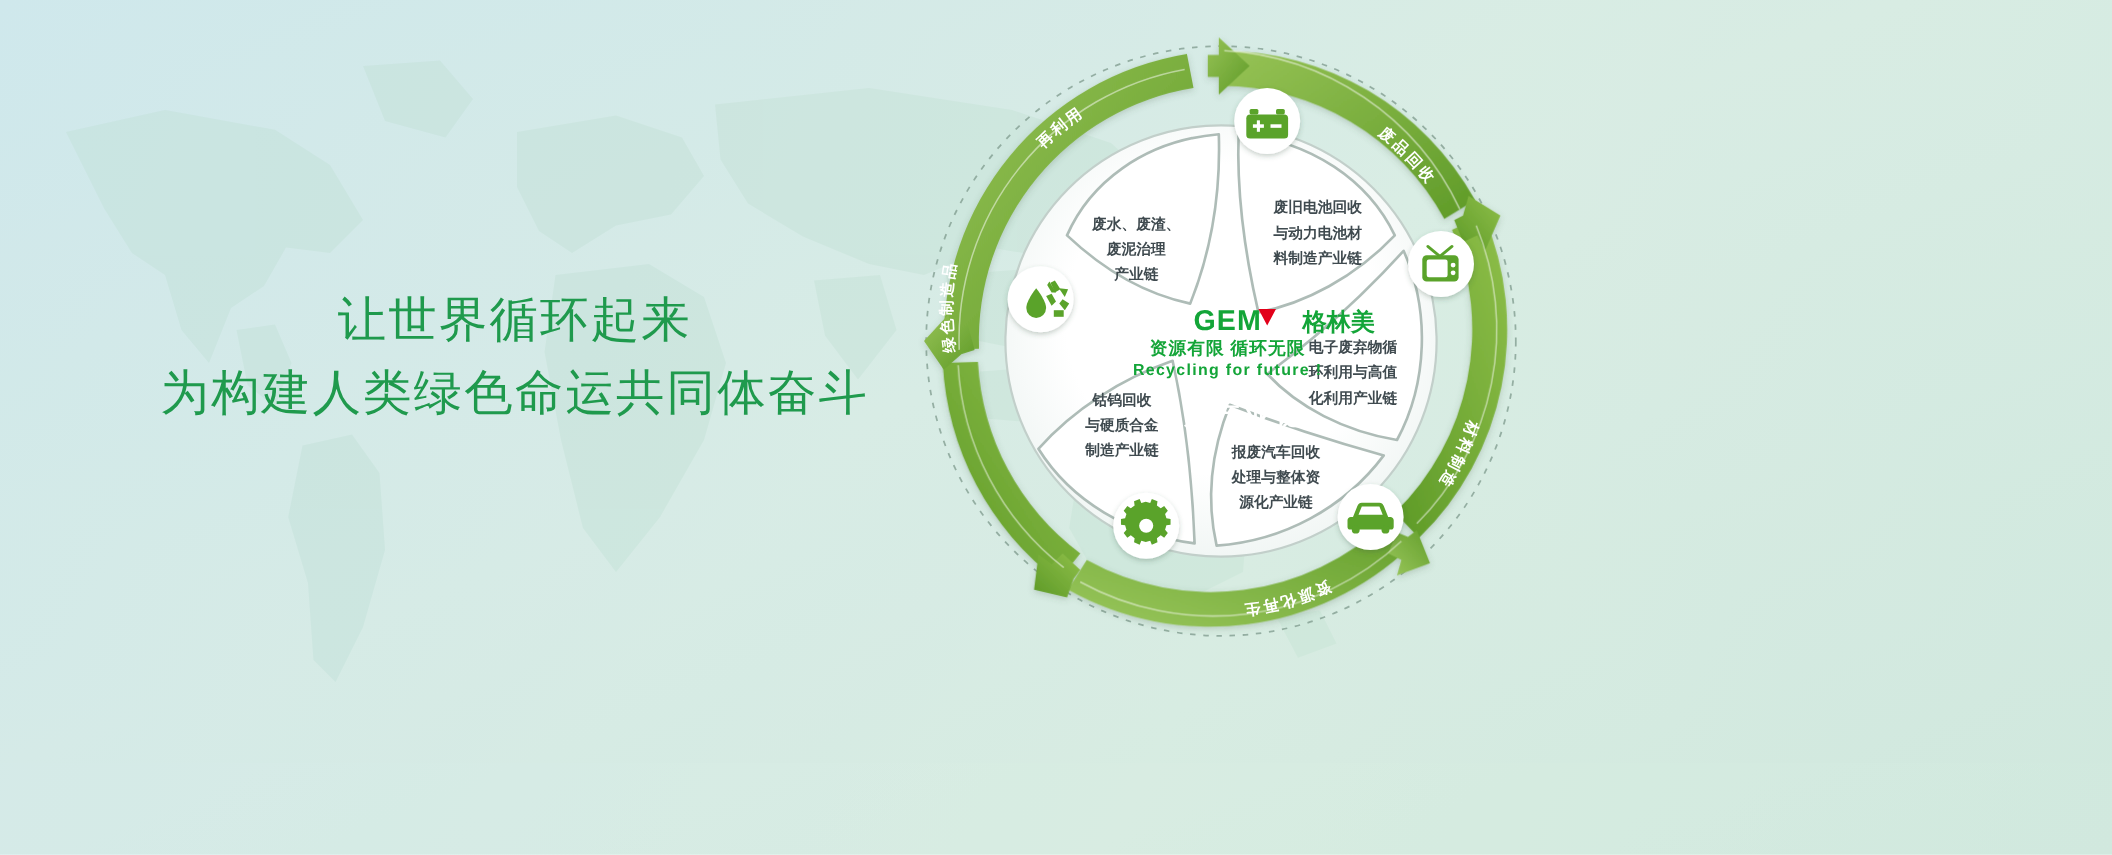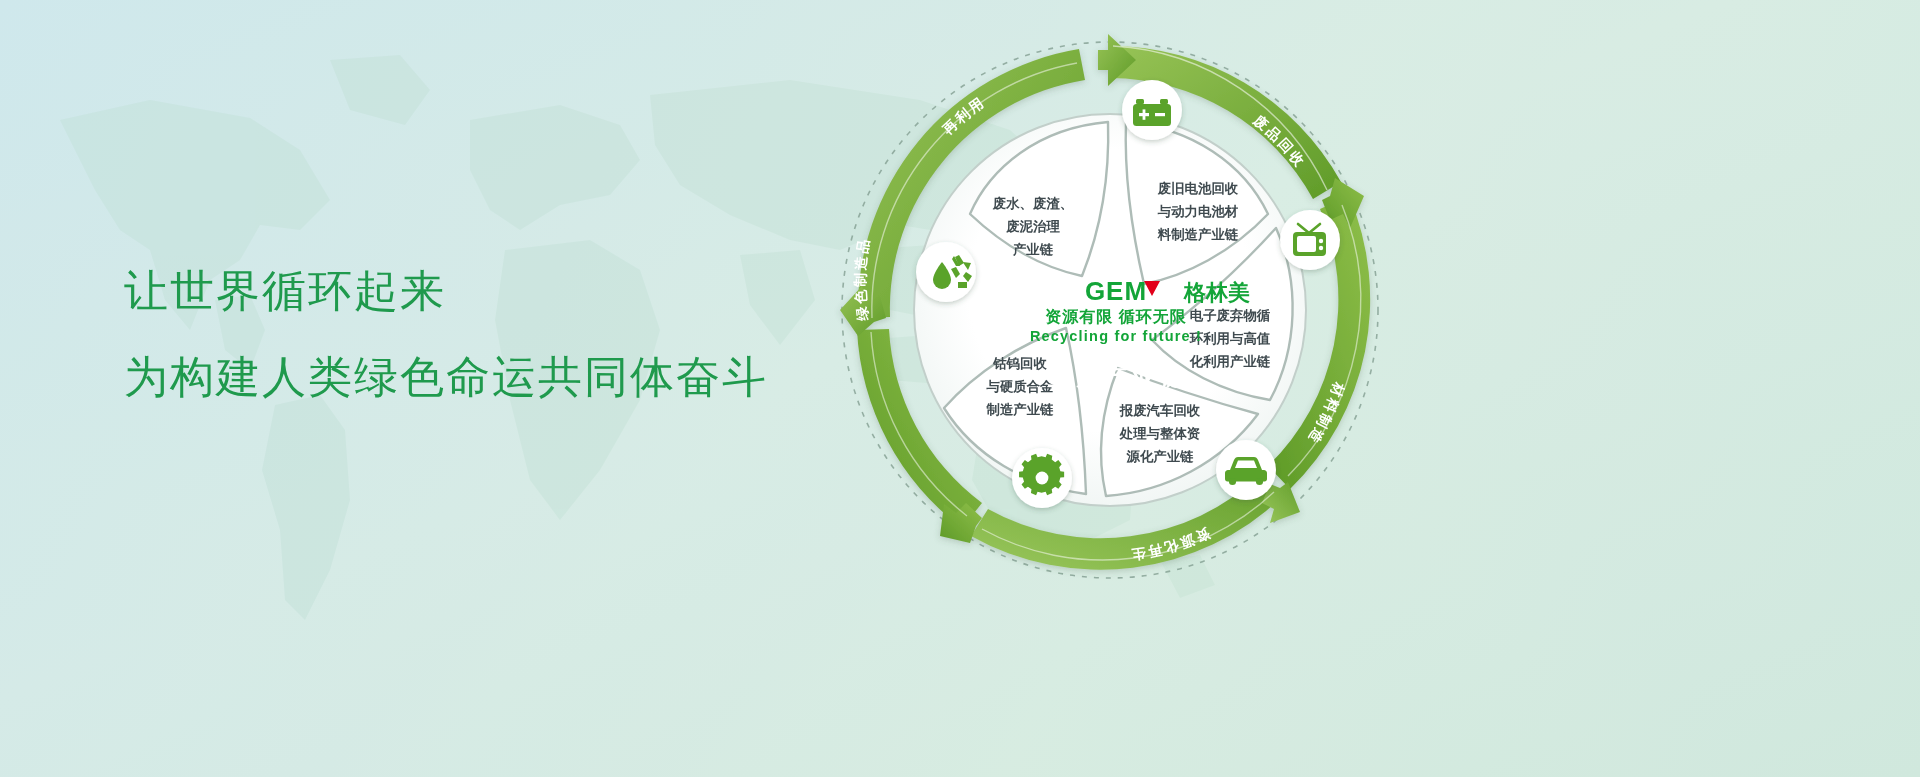--- a/index.html
+++ b/index.html
@@ -4,25 +4,25 @@
 <style>
   * { margin:0; padding:0; box-sizing:border-box; }
   html,body { width:1920px; height:777px; overflow:hidden; }
   body {
     font-family:"Liberation Sans","DejaVu Sans",sans-serif;
     background:linear-gradient(115deg,#cfe8ec 0%,#d5eae7 30%,#dcefe2 60%,#d2e9df 100%);
     position:relative;
   }
   #worldmap { position:absolute; inset:0; opacity:.5; }
   #headline {
-    position:absolute; left:124px; top:262px; width:720px;
-    color:#1f9a4d; line-height:1.30;
+    position:absolute; left:108px; top:262px; width:720px;
+    color:#1f9a4d; line-height:1.30;text-align:center;
   }
   #headline .hl-line { font-size:44px; font-weight:400; letter-spacing:2px; white-space:nowrap; }
-  #headline .hl-line.l2 { margin-top:29px; }
+  #headline .hl-line.l2 { margin-top:10px; }
   #diagram { position:absolute; left:830px; top:0px; width:560px; height:620px; }
   #diagram svg { width:100%; height:100%; display:block; overflow:visible; }
   .seg-label { font-size:13.4px; fill:#3f4a4f; font-weight:600; }
   .arc-label { font-size:14px; fill:#ffffff; font-weight:700; letter-spacing:2.5px; }
   .center-chain { font-size:23px; fill:#ffffff; font-weight:700; letter-spacing:5px; }
   .gem-g { fill:#13a538; }
   .gem-m { fill:#e2001a; }
   .gem-cn { fill:#13a538; font-weight:700; }
   .gem-slogan { fill:#13a538; font-weight:700; }
   .gem-en { fill:#13a538; font-weight:700; font-style:normal; }

